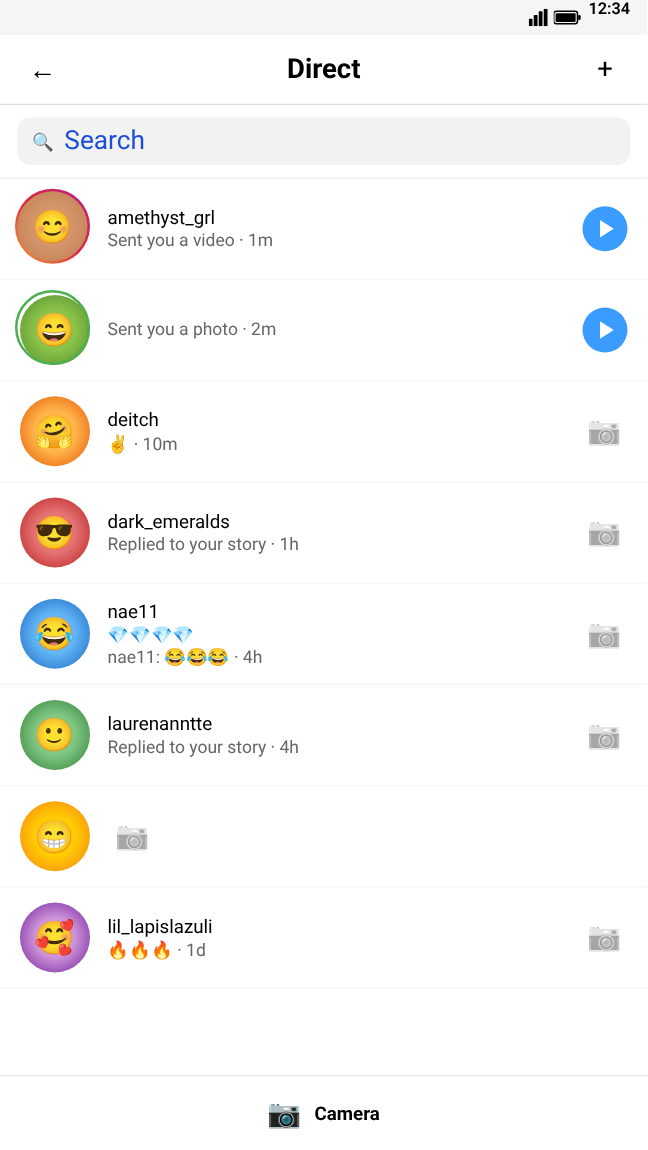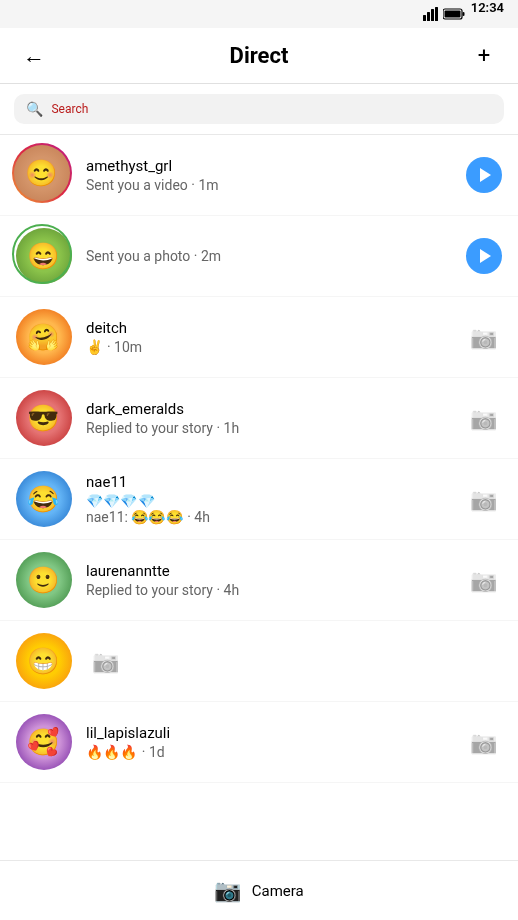--- a/index.html
+++ b/index.html
@@ -70,22 +70,22 @@
       display: flex;
       align-items: center;
       padding: 7px 12px;
       gap: 8px;
     }
     .search-icon-char {
       color: #999;
       font-size: 14px;
     }
     .search-input-text {
-      color: #b91c1c;
-      font-size: 12px;
+      color: #1d4ed8;
+      font-size: 21px;
     }
 
     
     .message-list {
       background: #fff;
     }
     .message-item {
       display: flex;
       align-items: center;
       padding: 10px 14px;
@@ -201,21 +201,21 @@
       justify-content: center;
       gap: 10px;
       cursor: pointer;
     }
     .camera-bottom-icon {
       font-size: 22px;
       color: #3b9cff;
     }
     .camera-label {
       font-size: 15px;
-      font-weight: 400;
+      font-weight: 700;
       color: #000;
     }
 
     
     .face-1 { background: radial-gradient(circle, #d4956a 40%, #c07a50 100%); }
     .face-2 { background: radial-gradient(circle, #8bc34a 40%, #558b2f 100%); }
     .face-3 { background: radial-gradient(circle, #ffb74d 40%, #e65100 100%); }
     .face-4 { background: radial-gradient(circle, #e57373 40%, #b71c1c 100%); }
     .face-5 { background: radial-gradient(circle, #64b5f6 40%, #1565c0 100%); }
     .face-6 { background: radial-gradient(circle, #81c784 40%, #2e7d32 100%); }

